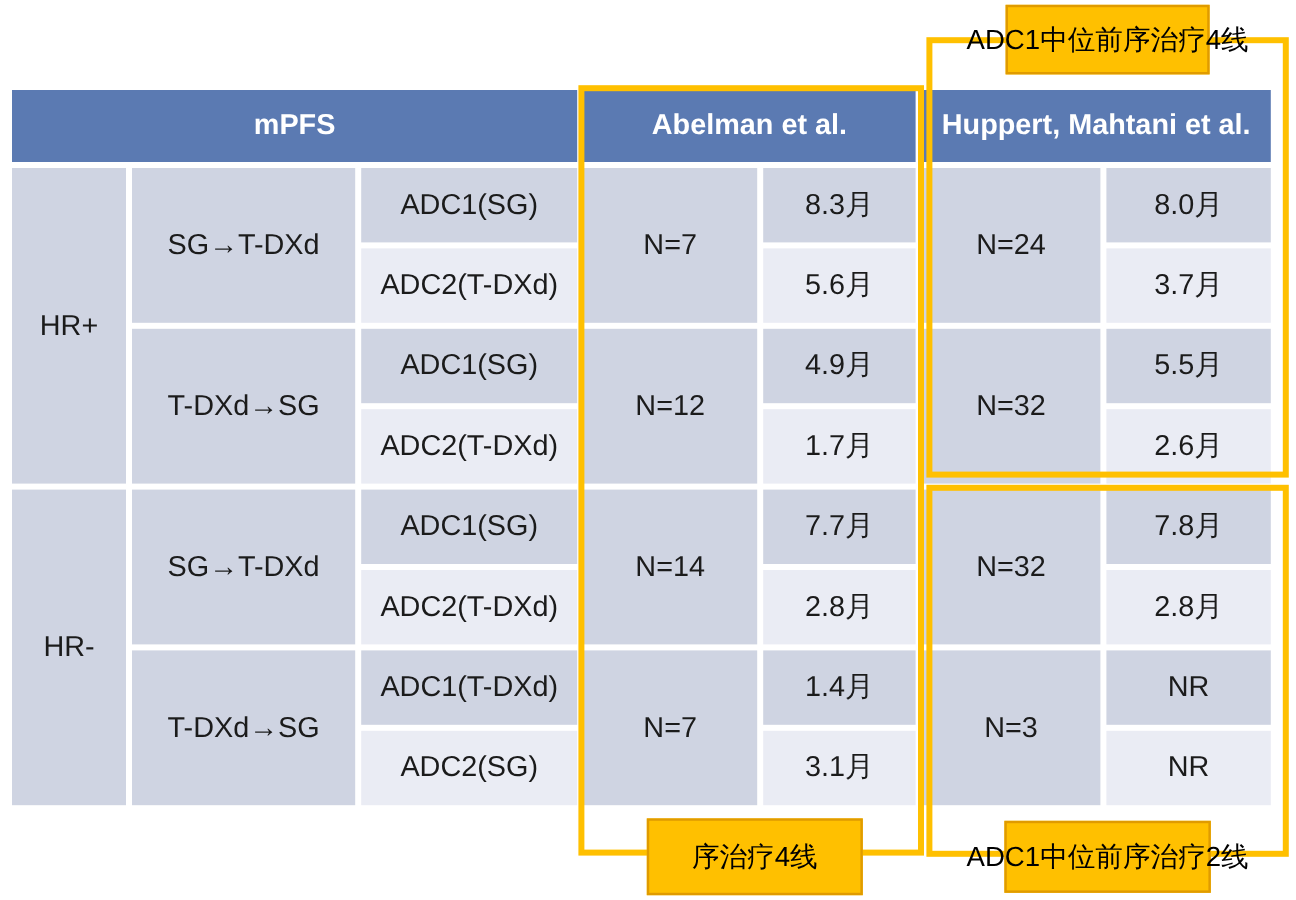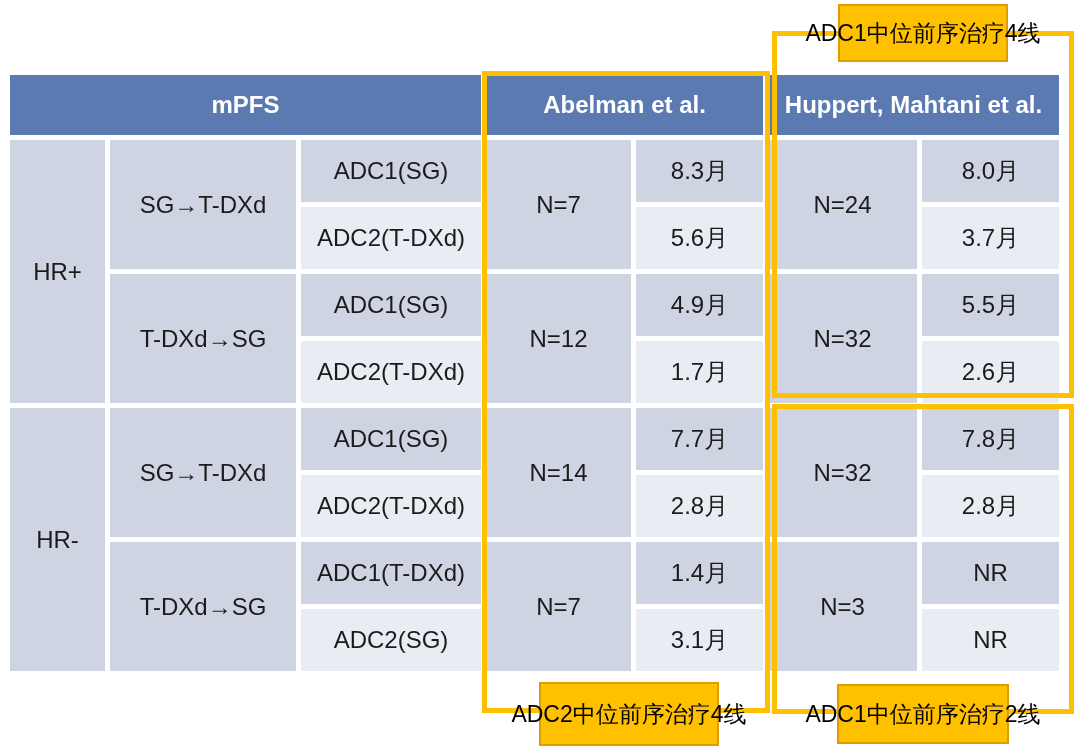--- a/index.html
+++ b/index.html
@@ -131,21 +131,20 @@
 
   <div class="hlbox" id="box-abelman"></div>
   <div class="hlbox" id="box-huppert-top"></div>
   <div class="hlbox" id="box-huppert-bottom"></div>
 
   <div class="callout" id="callout-top">
     <span>ADC1中位前</span>
     <span>序治疗4线</span>
   </div>
   <div class="callout" id="callout-bottom-left">
-    <span>ADC2中位前</span>
     <span>序治疗4线</span>
   </div>
   <div class="callout" id="callout-bottom-right">
     <span>ADC1中位前</span>
     <span>序治疗2线</span>
   </div>
 
 </div>
 
 </body></html>

